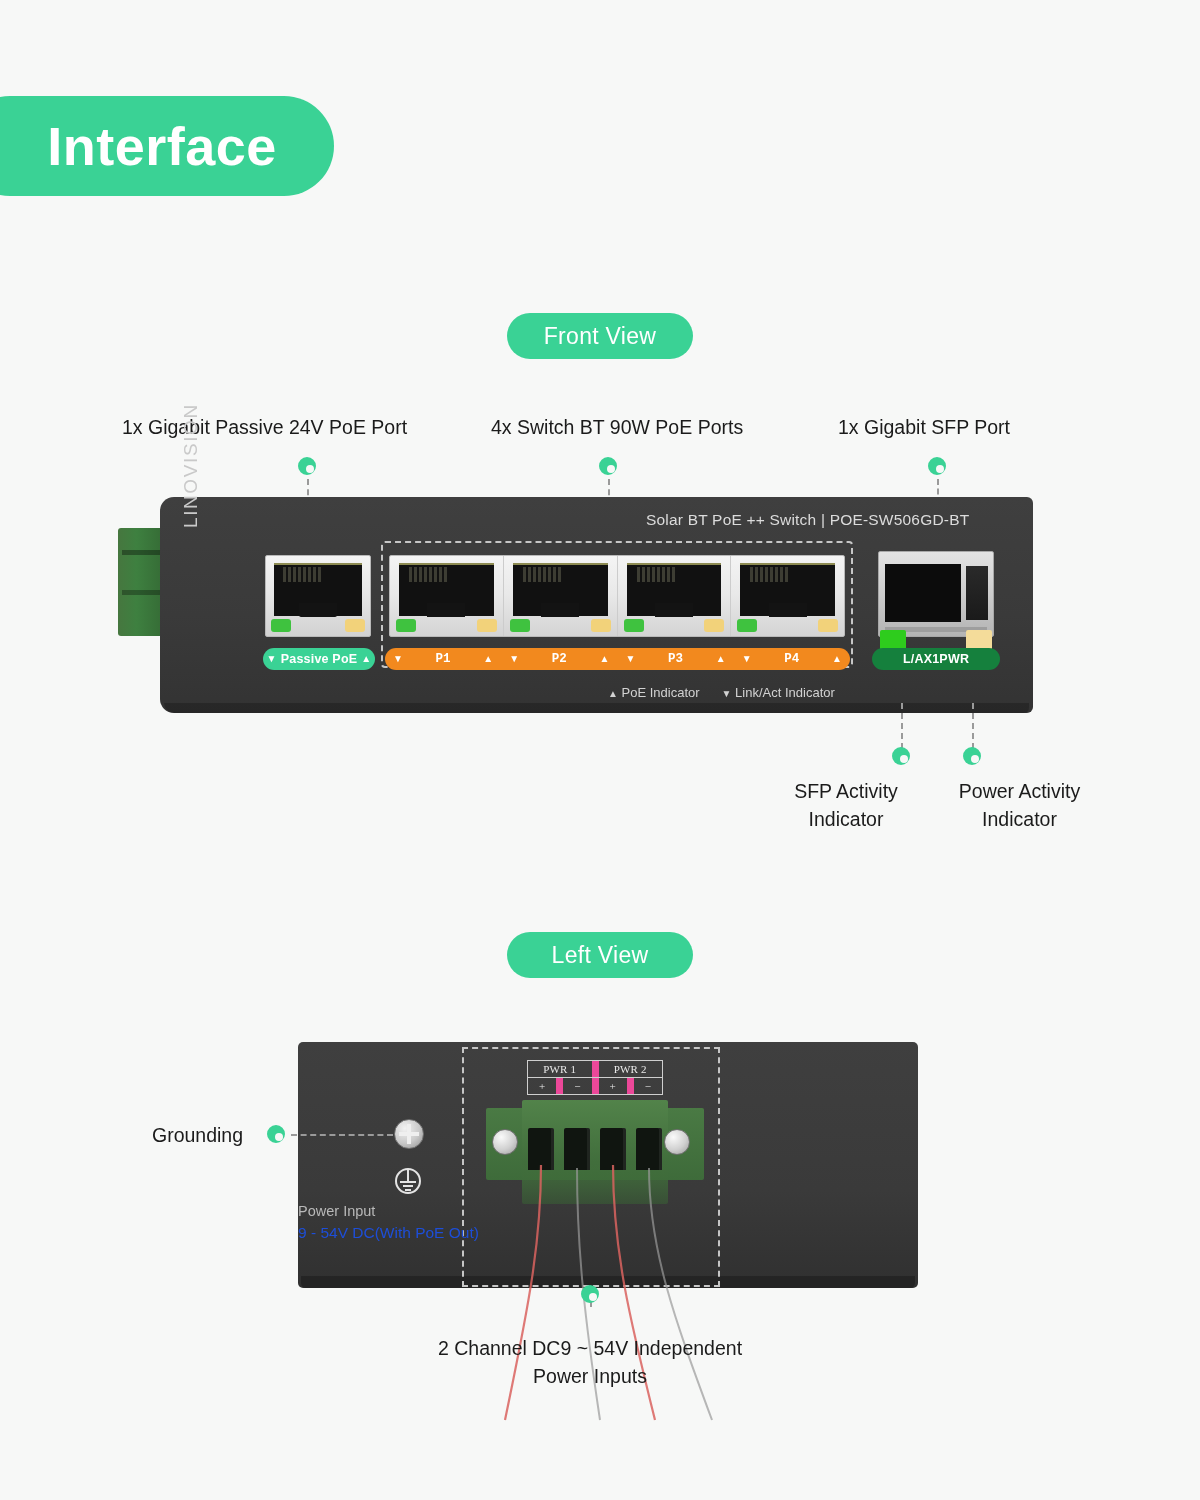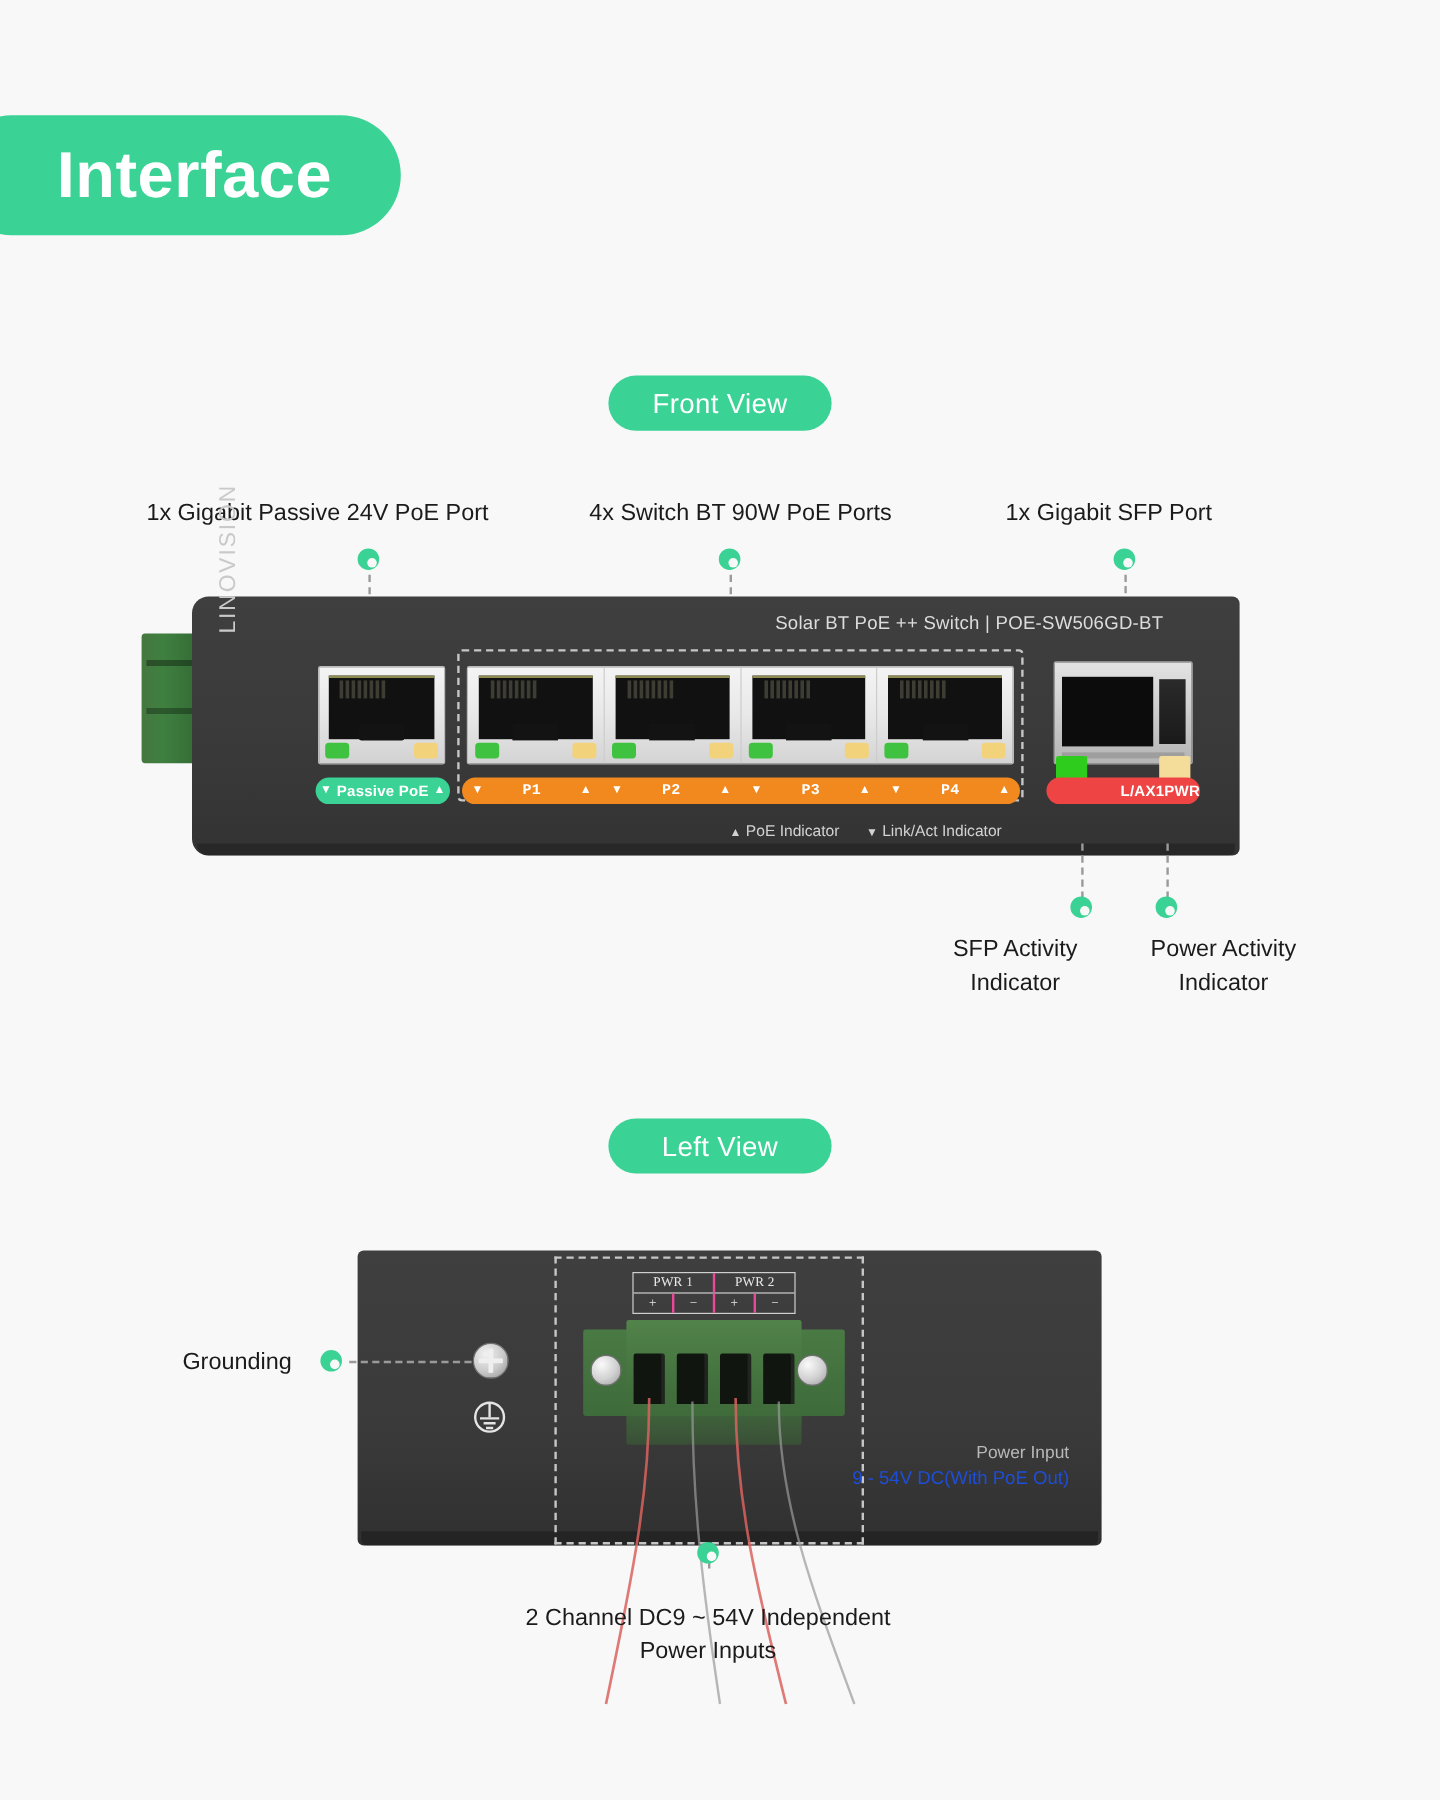--- a/index.html
+++ b/index.html
@@ -244,23 +244,23 @@
     background: #f2891e;
   }
   #strip-ports .cell {
     flex: 1 1 0;
     display: flex; align-items: center; justify-content: space-between;
     padding: 0 8px;
   }
   #strip-ports .cell .nm { flex: 1; text-align: center; font-family: Liberation Mono, monospace; }
   #strip-sfp {
     left: 872px; top: 648px; width: 128px;
-    background: #ef4444;
+    background: #15803d;
     color: #ffffff;
-    justify-content: flex-end;
+    justify-content: center;
   }
   .tri { font-size: 10px; line-height: 1; }
 
   
   #sfp-cage {
     position: absolute;
     left: 878px; top: 551px;
     width: 116px; height: 86px;
     background: linear-gradient(180deg,#e3e3e3 0%,#cfcfcf 45%,#b4b4b4 100%);
     border: 1px solid #a8a8a8;
@@ -382,27 +382,27 @@
     font-size: 11px;
   }
   #pwr-table .row { display: flex; font-family: Liberation Serif, serif; }
   #pwr-table .row + .row { border-top: 1px solid #cfcfcf; }
   #pwr-table .c {
     flex: 1 1 0;
     text-align: center;
     padding: 2px 0;
     letter-spacing: .2px;
   }
-  #pwr-table .c + .c { border-left: 2px solid #ec4899; }
+  #pwr-table .c + .c { border-left: 7px solid #ec4899; }
 
   #power-input-label {
     position: absolute;
     left: 298px; top: 1200px;
     width: 593px;
-    text-align: right;
+    text-align: left;
     color: #b9b9b9;
     font-size: 14.5px;
     line-height: 22px;
   }
   #power-input-label .l2 { color: #1d4ed8; font-size: 15.5px; }
 
   svg.wires { position: absolute; left: 0; top: 0; overflow: visible; }
 </style>
 </head>
 <body>

